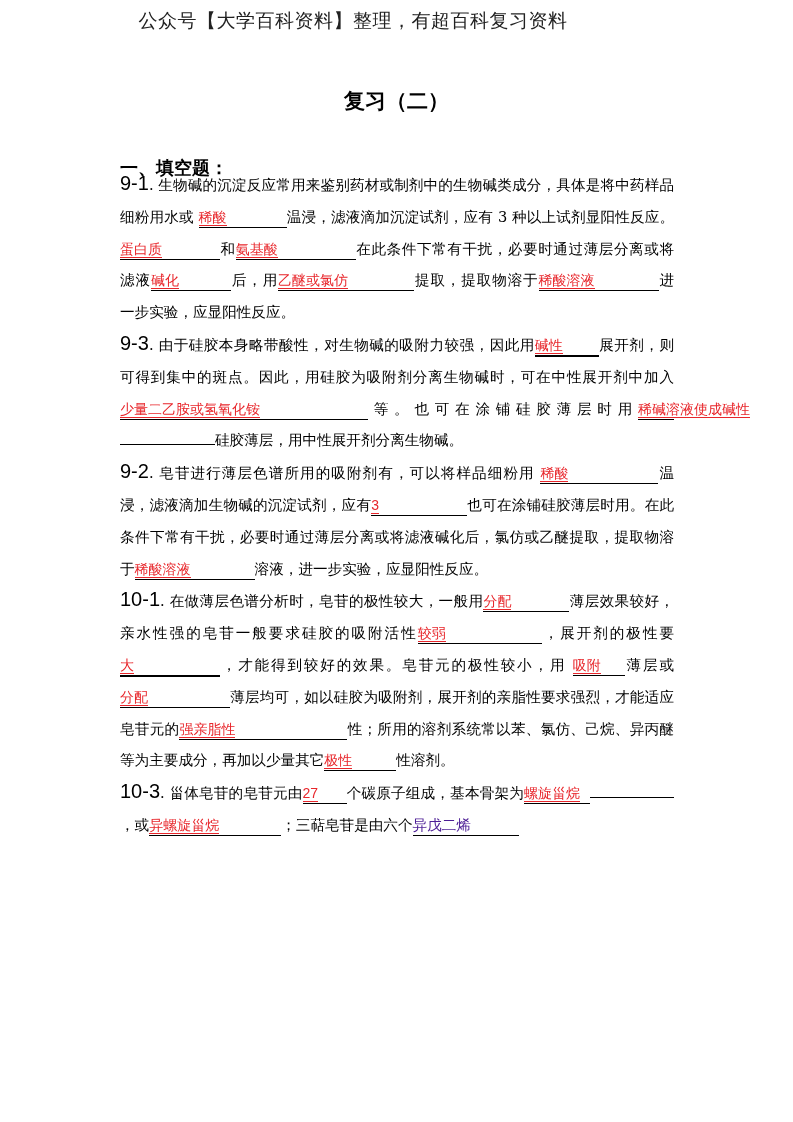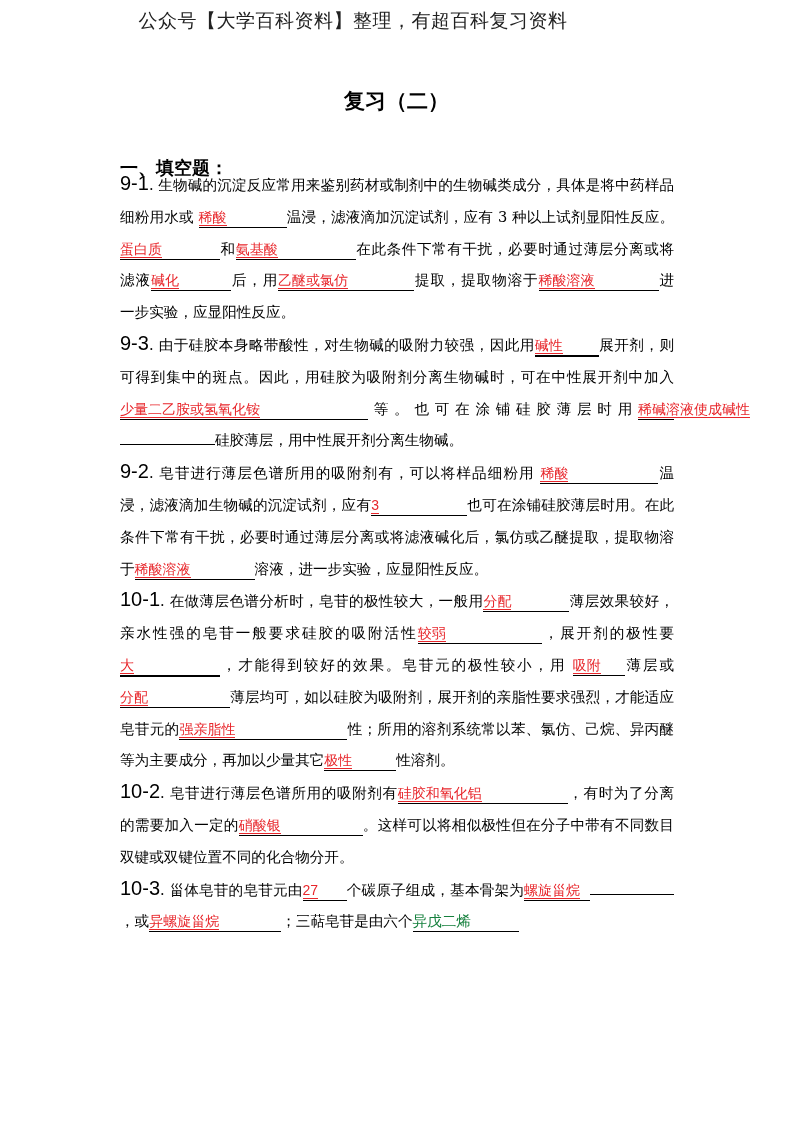--- a/index.html
+++ b/index.html
@@ -10,21 +10,21 @@
   .title { position: absolute; top: 87px; left: 0; width: 793px; text-align: center;
            font-size: 21px; font-weight: bold; }
   .section { position: absolute; top: 132px; left: 120px; font-size: 18px; font-weight: bold; margin-top: 24px; }
   .content { position: absolute; top: 168px; left: 120px; width: 554px; }
   .para { font-size: 14.6px; line-height: 31.8px; text-align: justify; text-align-last: left; margin: 0; }
   .para.gap { }
   .num { font-family: "Liberation Sans", sans-serif; font-size: 20px; }
   .blank { display: inline-block; border-bottom: 1.3px solid #000; line-height: 20px; text-align: center; white-space: nowrap; }
   .ans { color: #e8262b; border-bottom: 1.3px solid #e8262b; font-family: "DejaVu Sans", "Liberation Sans", sans-serif; font-size: 14px; }
   .ans.lat { font-family: "Liberation Sans", sans-serif; }
-  .plain { color: #15803d; }
+  .plain { color: #4c1d95; }
 </style>
 </head>
 <body>
 
 <div class="header">公众号【大学百科资料】整理，有超百科复习资料</div>
 <div class="title">复习（二）</div>
 <div class="section">一、填空题：</div>
 
 <div class="content">
 
@@ -41,21 +41,18 @@
   <p class="para">
     <span class="num">9-2</span><span>. 皂苷进行薄层色谱所用的吸附剂有，可以将样品细粉用</span>
     <span class="blank" style="width:118px"><span class="ans">稀酸</span></span><span>温浸，滤液滴加生物碱的沉淀试剂，应有</span><span class="blank" style="width:96px"><span class="ans lat">3</span></span><span>也可在涂铺硅胶薄层时用。在此条件下常有干扰，必要时通过薄层分离或将滤液碱化后，氯仿或乙醚提取，提取物溶于</span><span class="blank" style="width:120px"><span class="ans">稀酸溶液</span></span><span>溶液，进一步实验，应显阳性反应。</span>
   </p>
 
   <p class="para gap">
     <span class="num">10-1</span><span>. 在做薄层色谱分析时，皂苷的极性较大，一般用</span><span class="blank" style="width:86px"><span class="ans">分配</span></span><span>薄层效果较好，亲水性强的皂苷一般要求硅胶的吸附活性</span><span class="blank" style="width:124px"><span class="ans">较弱</span></span><span>，展开剂的极性要</span><span class="blank" style="width:100px;border-bottom-width:2px"><span class="ans">大</span></span><span>，才能得到较好的效果。皂苷元的极性较小，用</span>
     <span class="blank" style="width:52px;text-align:right"><span class="ans">吸附</span></span><span>薄层或</span><span class="blank" style="width:110px"><span class="ans">分配</span></span><span>薄层均可，如以硅胶为吸附剂，展开剂的亲脂性要求强烈，才能适应皂苷元的</span><span class="blank" style="width:168px"><span class="ans">强亲脂性</span></span><span>性；所用的溶剂系统常以苯、氯仿、己烷、异丙醚等为主要成分，再加以少量其它</span><span class="blank" style="width:72px"><span class="ans">极性</span></span><span>性溶剂。</span>
   </p>
 
-  <p class="para">
-    <span class="num">10-2</span><span>. 皂苷进行薄层色谱所用的吸附剂有</span><span class="blank" style="width:170px"><span class="ans">硅胶和氧化铝</span></span><span>，有时为了分离的需要加入一定的</span><span class="blank" style="width:124px"><span class="ans">硝酸银</span></span><span>。这样可以将相似极性但在分子中带有不同数目双键或双键位置不同的化合物分开。</span>
-  </p>
 
   <p class="para">
     <span class="num">10-3</span><span>. 甾体皂苷的皂苷元由</span><span class="blank" style="width:44px"><span class="ans lat">27</span></span><span>个碳原子组成，基本骨架为</span><span class="blank" style="width:66px;text-align:right"><span class="ans">螺旋甾烷</span></span><span class="blank" style="width:84px"></span><span>，或</span><span class="blank" style="width:132px"><span class="ans">异螺旋甾烷</span></span><span>；三萜皂苷是由六个</span><span class="blank" style="width:106px;text-align:right;border-bottom-color:#000"><span class="plain">异戊二烯</span></span>
   </p>
 
 </div>
 
 </body></html>

